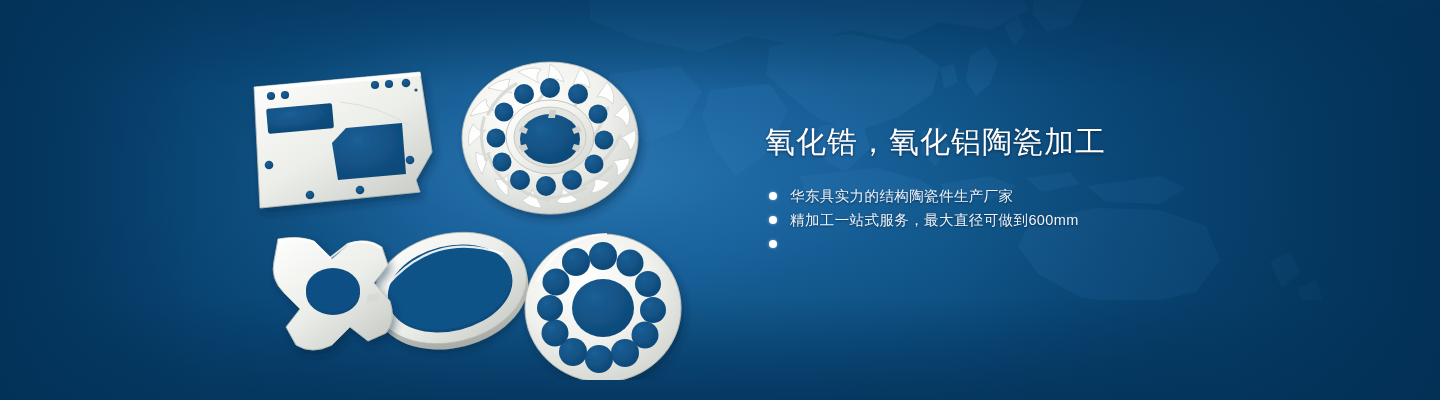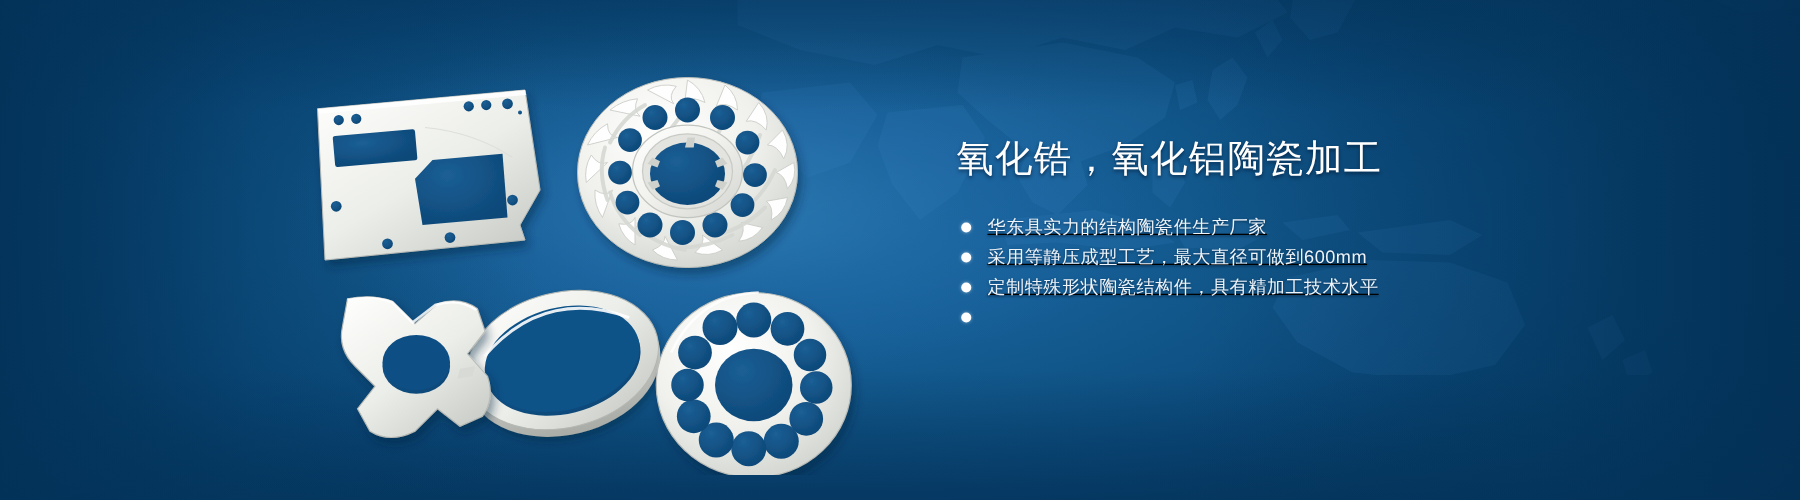--- a/index.html
+++ b/index.html
@@ -62,21 +62,21 @@
     position:absolute;
     left:220px; top:40px;
     width:500px; height:340px;
   }
   .parts svg{display:block;width:100%;height:100%;}
 
   
   .copy{
     position:absolute;
     left:765px;
-    top:106px;
+    top:120px;
     width:620px;
   }
   .headline{
     font-size:30px;
     line-height:44px;
     letter-spacing:1px;
     color:#ffffff;
     font-weight:400;
     text-shadow:0 1px 3px rgba(0,20,45,.65);
     margin:0 0 20px 0;
@@ -84,21 +84,20 @@
   }
   .bullets{
     list-style:none;
     margin:0; padding:0;
   }
   .bullet{
     display:flex;
     align-items:center;
     height:24px;
     margin:0 0 0 4px;
-    text-decoration:underline;
   }
   .dot{
     width:8px;height:8px;
     border-radius:50%;
     background:#ffffff;
     flex:0 0 8px;
     margin-right:13px;
     box-shadow:0 0 3px rgba(255,255,255,.5);
   }
   .btext{
@@ -339,25 +338,21 @@
 
   <div class="copy">
     <h1 class="headline">氧化锆，氧化铝陶瓷加工</h1>
     <ul class="bullets">
       <li class="bullet">
         <span class="dot"></span>
         <span class="btext">华东具实力的结构陶瓷件生产厂家</span>
       </li>
       <li class="bullet">
         <span class="dot"></span>
-        <span class="btext">采用等静压成型工艺，最大直径可做到600mm</span>
-      </li>
-      <li class="bullet">
-        <span class="dot"></span>
-        <span class="btext">定制特殊形状陶瓷结构件，具有精加工技术水平</span>
+        <span class="btext">精加工一站式服务，最大直径可做到600mm</span>
       </li>
       <li class="bullet">
         <span class="dot"></span>
       </li>
     </ul>
   </div>
 
 </div>
 
 </body></html>

